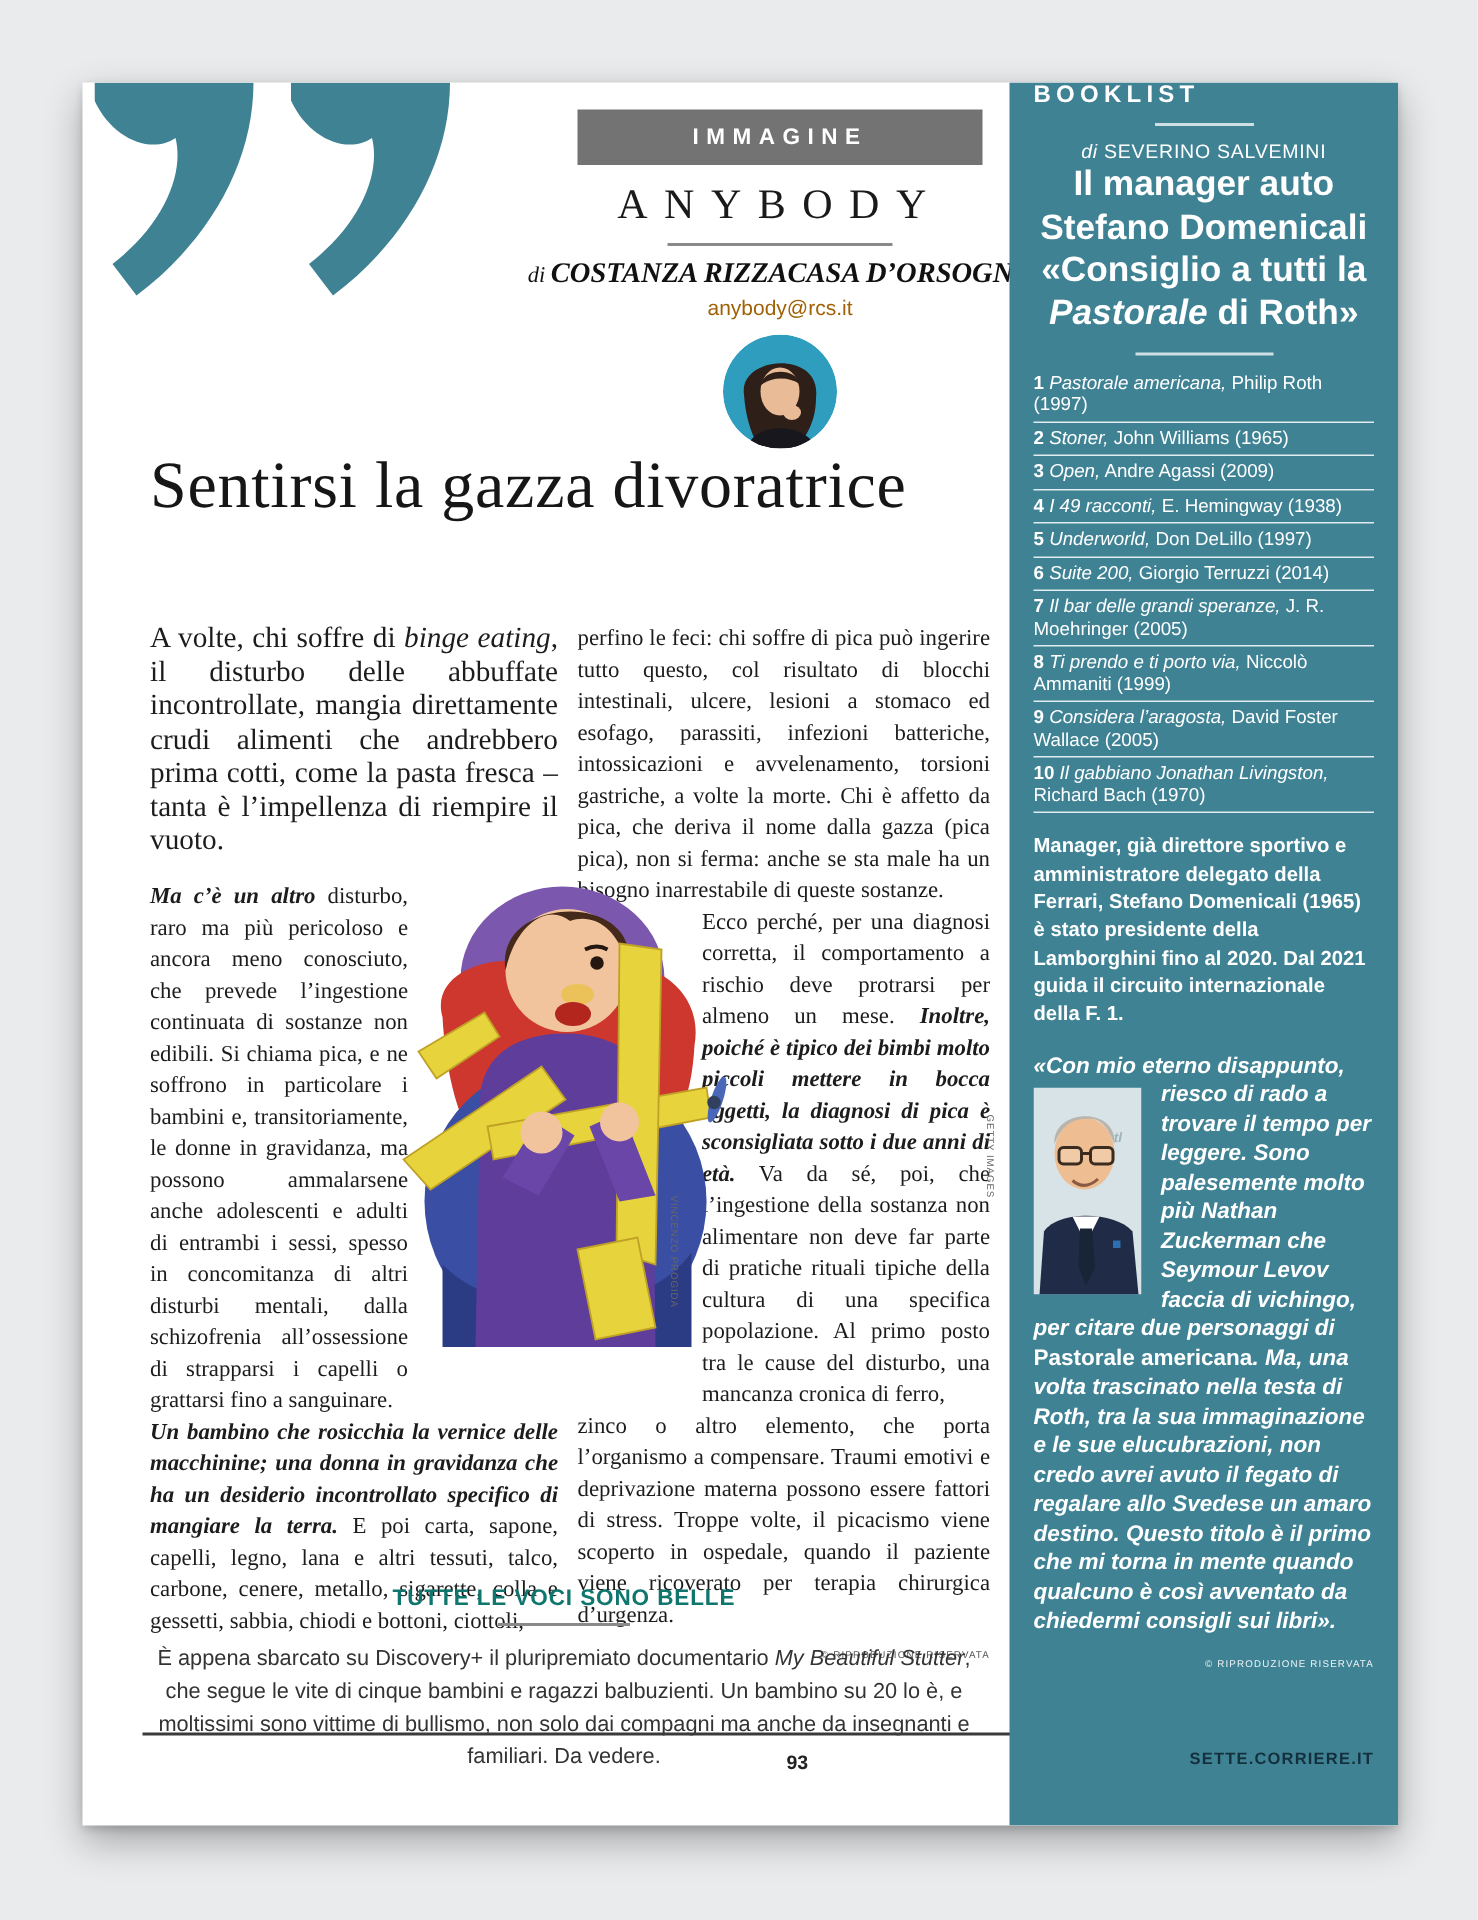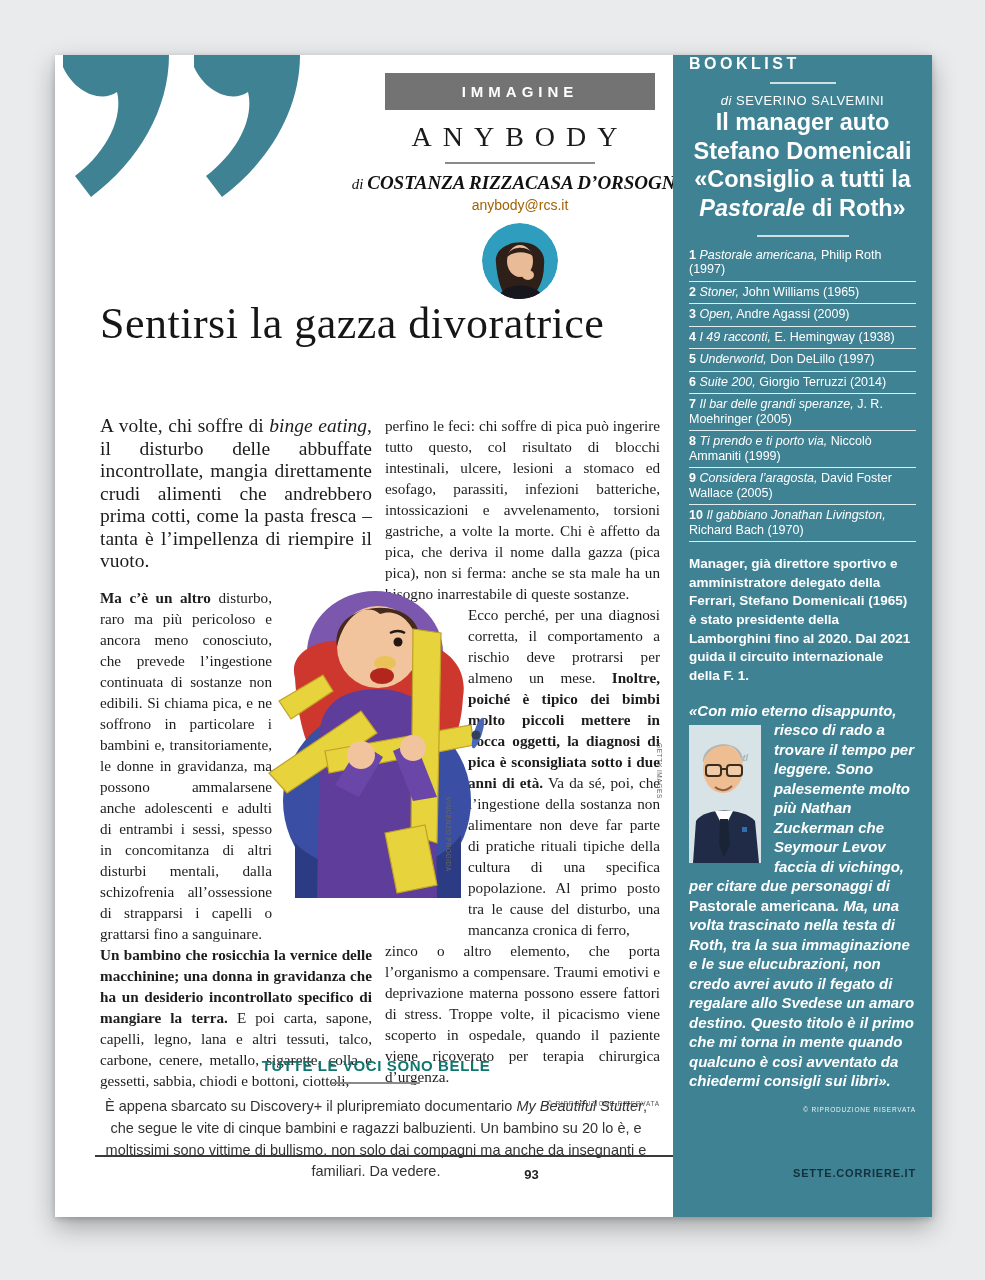--- a/index.html
+++ b/index.html
@@ -25,21 +25,21 @@
   .headline{position:absolute;left:45px;top:243px;width:575px;font-size:44px;color:#161616;
             letter-spacing:.5px;}
   .col{position:absolute;top:360px;font-size:15.2px;line-height:21px;color:#1c1c1c;
        text-align:justify;}
   .col-left{left:45px;width:272px;}
   .col-right{left:330px;width:275px;}
   .intro{font-size:19.5px;line-height:22.5px;text-align:justify;margin:0 0 14px 0;}
   .narrow-l{width:172px;margin:0;}
   .wide{margin:0;}
   .narrow-r{width:192px;margin:0 0 0 83px;}
-  .lead{font-weight:bold;}
+  .lead{font-weight:bold;font-style:italic;}
   .art-credit{text-align:right;font-family:"Liberation Sans",sans-serif;font-size:6.5px;
               letter-spacing:.8px;color:#555;margin-top:6px;}
   .illo{position:absolute;left:210px;top:528px;}
   .vcred{position:absolute;font-family:"Liberation Sans",sans-serif;font-size:6.5px;
          letter-spacing:.6px;color:#666;writing-mode:vertical-rl;}
   .vcred.progida{left:390px;top:742px;}
   .vcred.getty{left:601px;top:688px;}
 
   
   .bottom{position:absolute;left:40px;top:1002px;width:562px;text-align:center;

